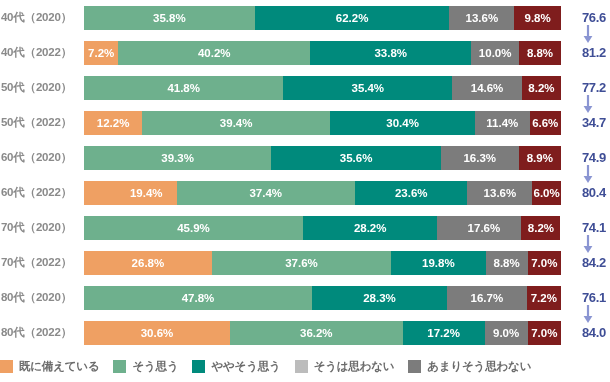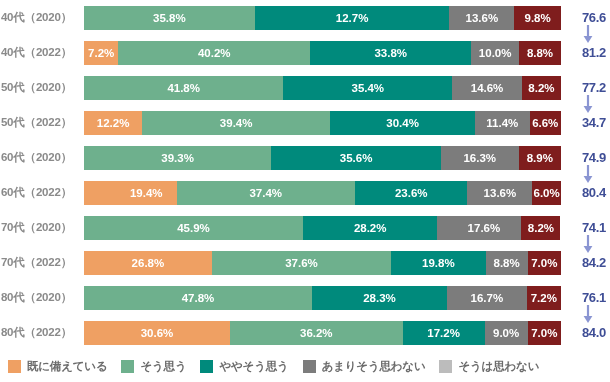--- a/index.html
+++ b/index.html
@@ -84,21 +84,21 @@
 
   
   .legend {
     position: absolute;
     left: 0;
     bottom: 6px;
     width: 610px;
     height: 20px;
     display: flex;
     align-items: center;
-    padding-left: 8px;
+    padding-left: 0;
   }
   .legend-item {
     display: flex;
     align-items: center;
     margin-right: 14px;
     white-space: nowrap;
   }
   .legend-swatch {
     width: 13px; height: 13px;
     flex: 0 0 13px;
@@ -116,21 +116,21 @@
 
 <div id="chart-root">
   <div class="rows">
       <div class="row">
         <div class="cat-label">40代（2020）</div>
         <div class="bar-track">
           <div class="seg s1" style="width: 35.8%;">
             <span>35.8%</span>
           </div>
           <div class="seg s2" style="width: 40.8%;">
-            <span>12.7%</span>
+            <span>62.2%</span>
           </div>
           <div class="seg s3" style="width: 13.6%;">
             <span>13.6%</span>
           </div>
           <div class="seg s4" style="width: 9.8%;">
             <span>9.8%</span>
           </div>
         </div>
         <div class="total-cell">
           <span class="total-val">76.6</span>
@@ -369,21 +369,21 @@
       </div>
       <div class="legend-item">
         <span class="legend-swatch" style="background: rgb(110, 176, 141);"></span>
         <span class="legend-text">そう思う</span>
       </div>
       <div class="legend-item">
         <span class="legend-swatch" style="background: rgb(0, 138, 124);"></span>
         <span class="legend-text">ややそう思う</span>
       </div>
       <div class="legend-item">
+        <span class="legend-swatch" style="background: rgb(188, 188, 188);"></span>
+        <span class="legend-text">そうは思わない</span>
+      </div>
+      <div class="legend-item">
         <span class="legend-swatch" style="background: rgb(124, 124, 124);"></span>
         <span class="legend-text">あまりそう思わない</span>
       </div>
-      <div class="legend-item">
-        <span class="legend-swatch" style="background: rgb(188, 188, 188);"></span>
-        <span class="legend-text">そうは思わない</span>
-      </div>
     </div>
 </div>
 
 </body></html>

